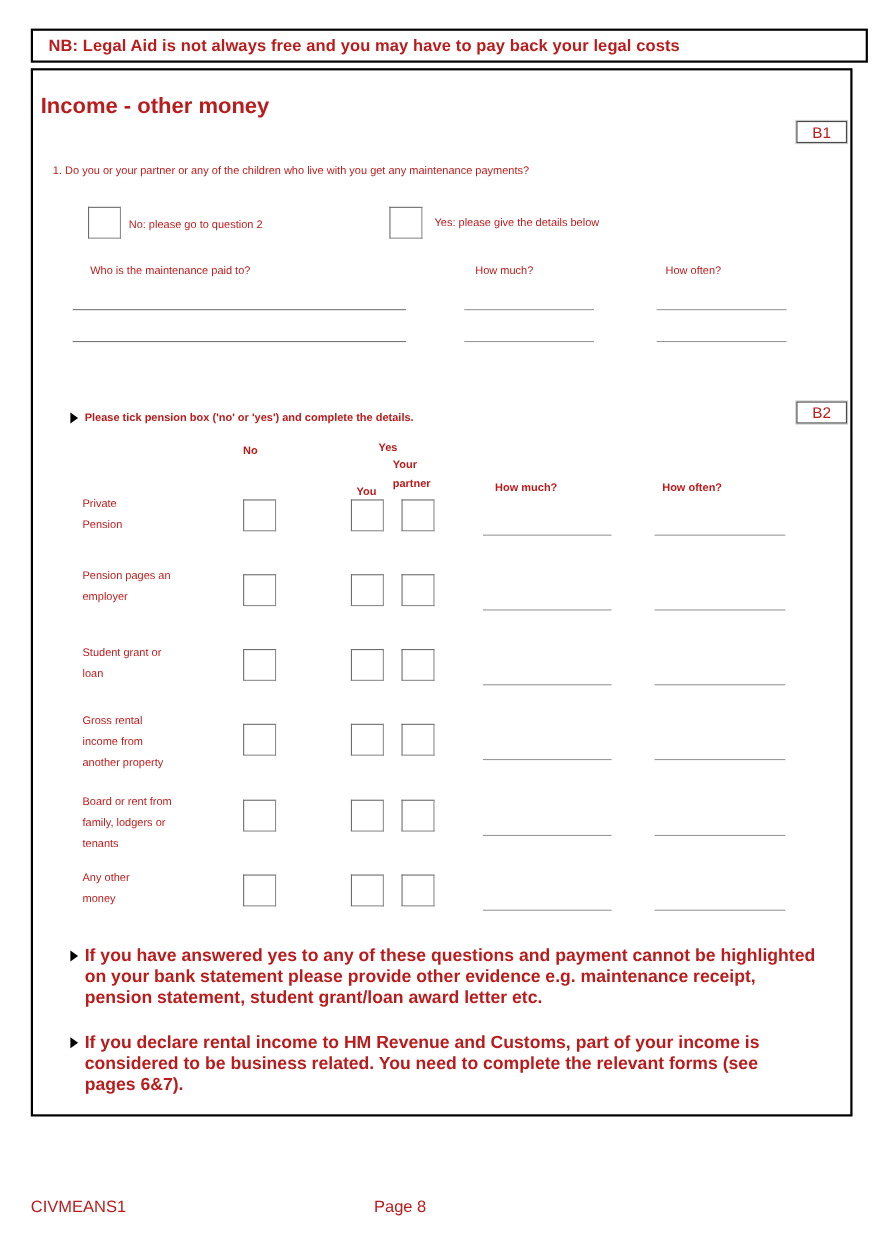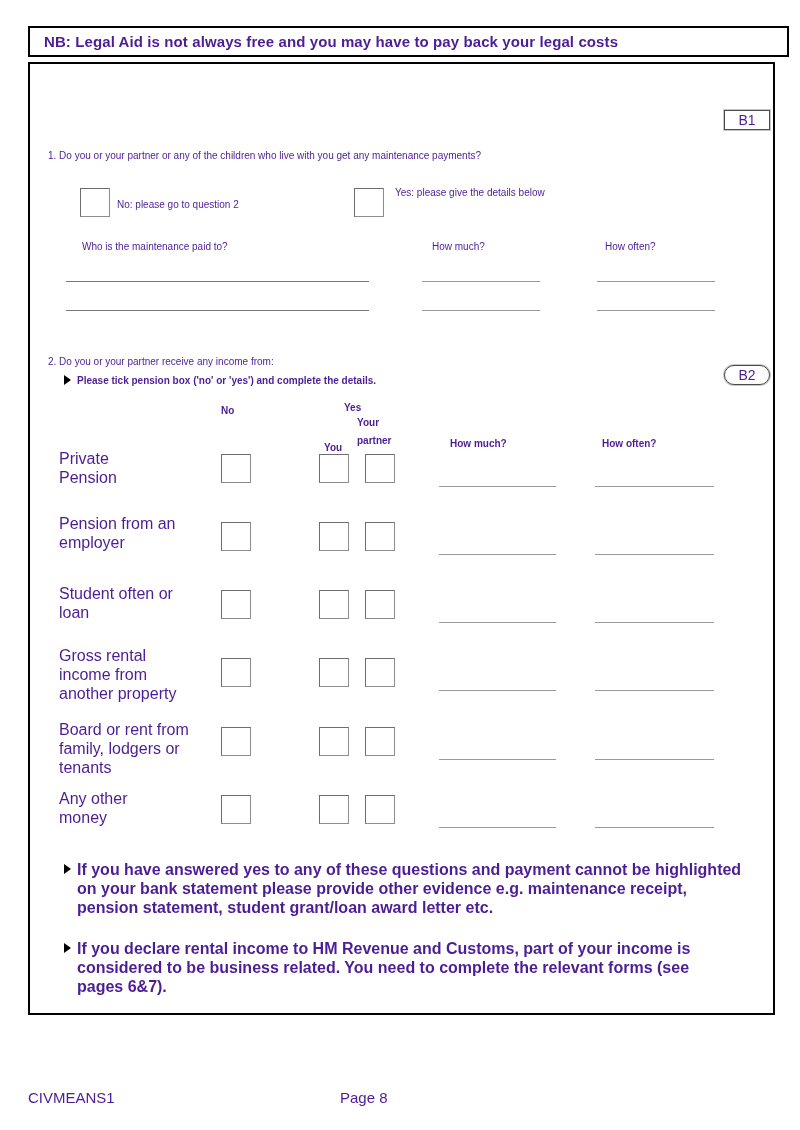--- a/index.html
+++ b/index.html
@@ -1,17 +1,17 @@
 <!DOCTYPE html>
 <html><head>
 <meta charset="utf-8">
 <style>
   html,body{margin:0;padding:0;background:#fff;}
   #page{position:relative;width:800px;height:1130px;background:#fff;
-        font-family:"Liberation Sans",sans-serif;color:#4c1d95;overflow:hidden;}
+        font-family:"Liberation Sans",sans-serif;color:#b91c1c;overflow:hidden;}
   .abs{position:absolute;}
 
   
   .banner{left:28px;top:26px;width:743px;height:27px;border:2px solid #000;
           display:flex;align-items:center;padding-left:14px;box-sizing:content-box;
           font-weight:bold;font-size:15px;letter-spacing:.1px;}
 
   
   .main{left:28px;top:62px;width:743px;height:949px;border:2px solid #000;}
 
@@ -26,21 +26,21 @@
       border-top-color:#6d6d6d;border-left-color:#6d6d6d;}
 
   .line{height:0;border-bottom:1px solid #999;}
   .line-dark{border-bottom-color:#777;}
 
   
   .tri{display:inline-block;width:0;height:0;border-left:7px solid #000;
        border-top:5px solid transparent;border-bottom:5px solid transparent;}
 
   .q2-row{left:0;width:743px;height:0;}
-  .row-label{left:29px;width:160px;font-size:16px;line-height:19px;white-space:pre-line;}
+  .row-label{left:45px;width:160px;font-size:10px;line-height:19px;white-space:pre-line;}
   .no-cb{left:191px;top:0;}
   .you-cb{left:289px;top:0;}
   .partner-cb{left:335px;top:0;}
   .hm-field{left:409px;top:32px;width:117px;}
   .ho-field{left:565px;top:32px;width:119px;}
 
   .note{left:34px;width:702px;font-size:16px;font-weight:bold;line-height:19px;}
   .note .note-text{display:block;padding-left:13px;white-space:pre-line;}
   .note .tri{position:absolute;left:0;top:4px;}
 
@@ -53,79 +53,79 @@
 <body>
 
 <div id="page">
 
   <div class="abs banner">
     <span>NB: Legal Aid is not always free and you may have to pay back your legal costs</span>
   </div>
 
   <div class="abs main">
 
+    <div class="abs title">Income - other money</div>
     <div class="abs badge" style="left:694px;top:46px;">B1</div>
 
     <div class="abs txt" style="left:18px;top:83px;">1. Do you or your partner or any of the children who live with you get any maintenance payments?</div>
 
     <span class="abs cb" style="left:50px;top:124px;"></span>
     <span class="abs txt" style="left:87px;top:132px;">No: please go to question 2</span>
     <span class="abs cb" style="left:324px;top:124px;"></span>
-    <span class="abs txt" style="left:365px;top:120px;">Yes: please give the details below</span>
+    <span class="abs txt" style="left:365px;top:130px;">Yes: please give the details below</span>
 
     <span class="abs txt" style="left:52px;top:174px;">Who is the maintenance paid to?</span>
     <span class="abs txt" style="left:402px;top:174px;">How much?</span>
     <span class="abs txt" style="left:575px;top:174px;">How often?</span>
 
     <span class="abs line line-dark" style="left:36px;top:217px;width:303px;"></span>
     <span class="abs line" style="left:392px;top:217px;width:118px;"></span>
     <span class="abs line" style="left:567px;top:217px;width:118px;"></span>
 
     <span class="abs line line-dark" style="left:36px;top:246px;width:303px;"></span>
     <span class="abs line" style="left:392px;top:246px;width:118px;"></span>
     <span class="abs line" style="left:567px;top:246px;width:118px;"></span>
 
-    <div class="abs txt" style="left:18px;top:289px;">2. Do you or your partner receive any income from:</div>
 
     <div class="abs txt bold instr" style="left:34px;top:308px;">
       <span class="tri"></span>
       <span>Please tick pension box ('no' or 'yes') and complete the details.</span>
     </div>
-    <div class="abs badge" style="left:694px;top:301px;border-radius:10px;">B2</div>
+    <div class="abs badge" style="left:694px;top:301px;">B2</div>
 
     <span class="abs txt bold" style="left:191px;top:338px;">No</span>
     <span class="abs txt bold" style="left:314px;top:335px;">Yes</span>
     <span class="abs txt bold pre" style="left:327px;top:350px;width:56px;line-height:18px;">Your
 partner</span>
     <span class="abs txt bold" style="left:294px;top:375px;">You</span>
     <span class="abs txt bold" style="left:420px;top:371px;">How much?</span>
     <span class="abs txt bold" style="left:572px;top:371px;">How often?</span>
 
     <div class="abs q2-row" style="top:390px;">
       <span class="abs row-label" style="top:-5px;">Private
 Pension</span>
       <span class="abs cb no-cb"></span>
       <span class="abs cb you-cb"></span>
       <span class="abs cb partner-cb"></span>
       <span class="abs line hm-field"></span>
       <span class="abs line ho-field"></span>
     </div>
 
     <div class="abs q2-row" style="top:458px;">
-      <span class="abs row-label" style="top:-8px;">Pension from an
+      <span class="abs row-label" style="top:-8px;">Pension pages an
 employer</span>
       <span class="abs cb no-cb"></span>
       <span class="abs cb you-cb"></span>
       <span class="abs cb partner-cb"></span>
       <span class="abs line hm-field"></span>
       <span class="abs line ho-field"></span>
     </div>
 
     <div class="abs q2-row" style="top:526px;">
-      <span class="abs row-label" style="top:-6px;">Student often or
+      <span class="abs row-label" style="top:-6px;">Student grant or
 loan</span>
       <span class="abs cb no-cb"></span>
       <span class="abs cb you-cb"></span>
       <span class="abs cb partner-cb"></span>
       <span class="abs line hm-field"></span>
       <span class="abs line ho-field"></span>
     </div>
 
     <div class="abs q2-row" style="top:594px;">
       <span class="abs row-label" style="top:-12px;">Gross rental

